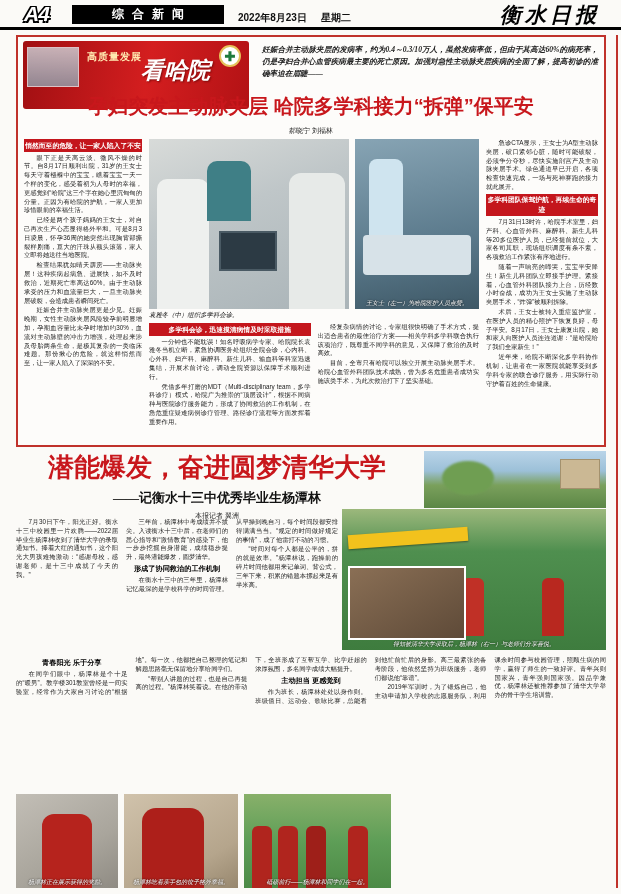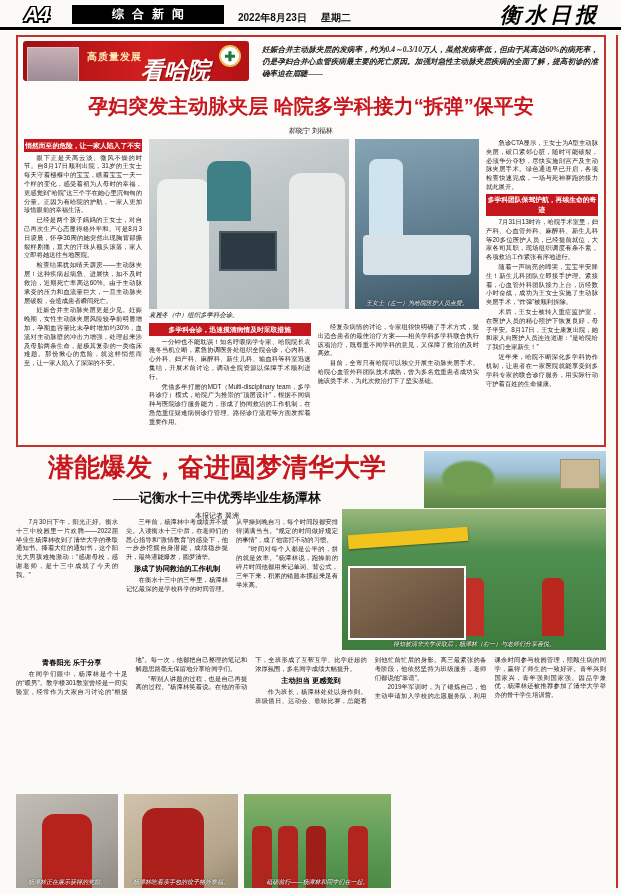--- a/index.html
+++ b/index.html
@@ -16,21 +16,21 @@
                  color:#fff; font-size:12px; font-weight:bold; letter-spacing:8px;
                  display:flex; align-items:center; justify-content:center; padding-left:8px; }
   .dateline { position:absolute; left:238px; top:11px; font-size:10px; font-weight:bold; color:#111; }
   .dateline span { margin-right:14px; }
   .masthead { position:absolute; right:10px; top:1px; font-family:"Liberation Serif", serif;
               font-size:21px; font-weight:900; font-style:italic; letter-spacing:4px; color:#000; }
   .hdr-rule { position:absolute; top:27px; left:0; width:621px; height:3px; background:#000; }
 
   
   #a1 { position:absolute; left:16px; top:35px; width:590px; height:412px; border:2px solid #c0322b; background:#fdfcfa; }
-  .banner { position:absolute; left:5px; top:4px; width:226px; height:40px; border-radius:3px;
+  .banner { position:absolute; left:5px; top:4px; width:226px; height:68px; border-radius:3px;
             background:linear-gradient(100deg,#a00f12,#d41e1f 55%,#b31215); overflow:hidden; }
   .banner .bld { position:absolute; left:4px; top:6px; width:52px; height:40px;
                  background:linear-gradient(#cfd8de,#8fa3b0); opacity:.8; border:1px solid #e8eef2; }
   .banner .l1 { position:absolute; left:64px; top:9px; font-size:10px; font-weight:bold; color:#ffe9b0; letter-spacing:1px; }
   .banner .l2 { position:absolute; left:118px; top:14px; font-size:23px; font-weight:900; color:#fff;
                 font-style:italic; text-shadow:1px 1px 2px #7a0a0a; }
   .banner .badge { position:absolute; right:8px; top:4px; width:22px; height:22px; border-radius:50%;
                    background:#fff; color:#1d7a3c; font-size:13px; font-weight:bold;
                    display:flex; align-items:center; justify-content:center; border:2px solid #e5c15a; }
   .intro { position:absolute; left:244px; top:7px; width:336px; font-family:"Liberation Serif", serif;

